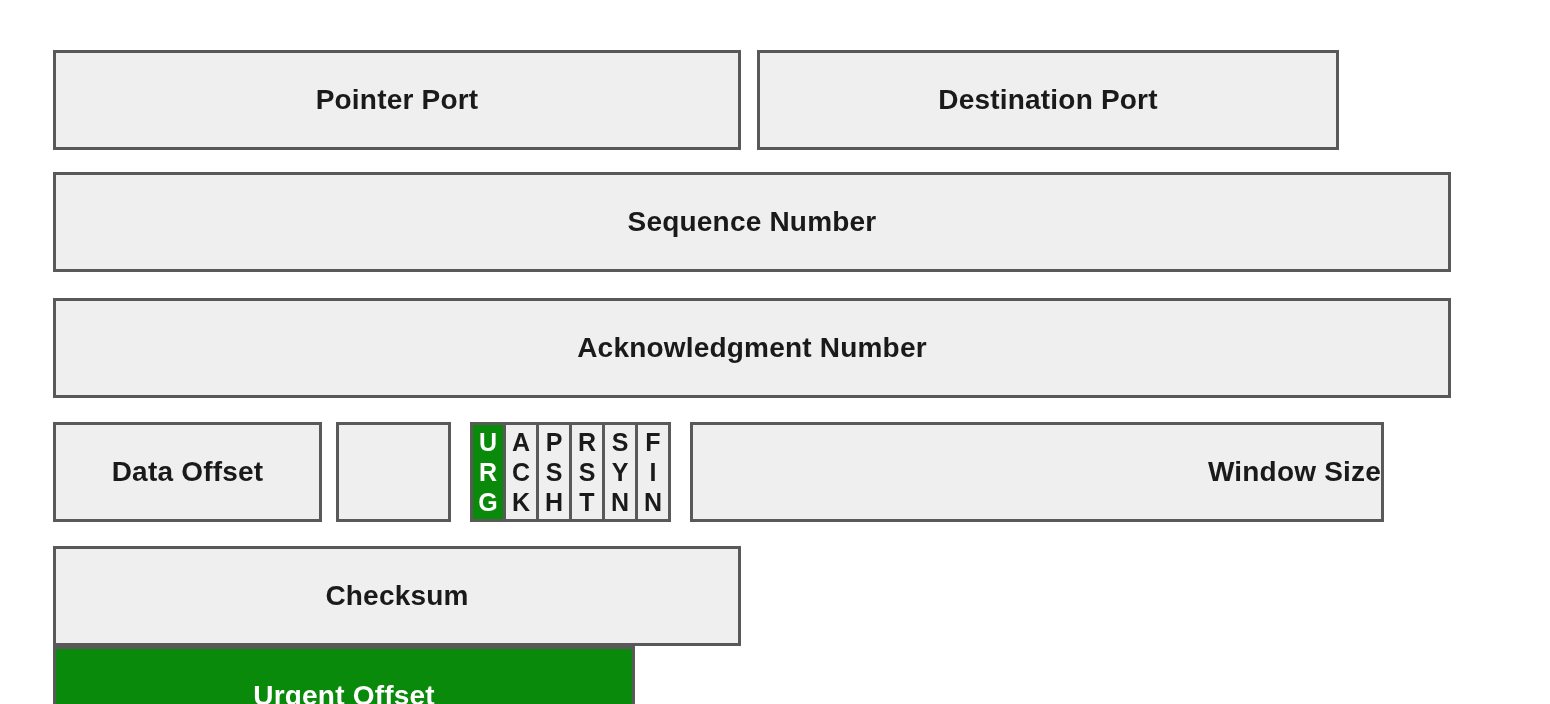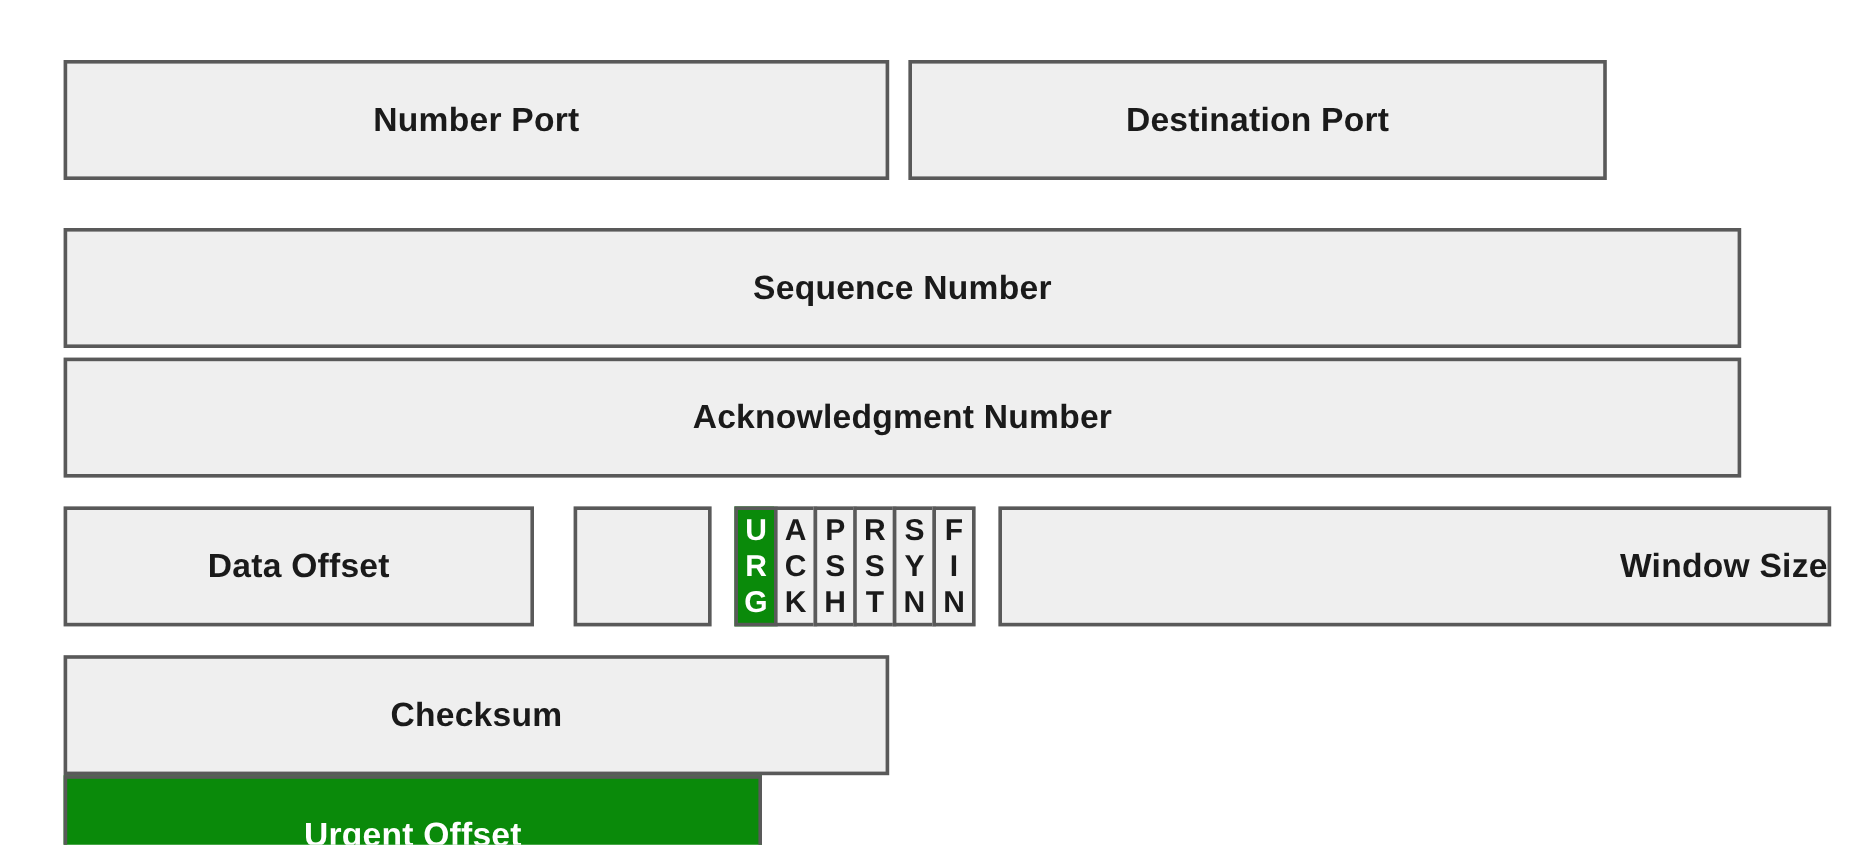--- a/index.html
+++ b/index.html
@@ -15,41 +15,41 @@
     font-family: "Liberation Sans", sans-serif;
     color: var(--label-text, #1a1a1a);
   }
   .row {
     position: absolute;
     left: 53px;
     display: flex;
     align-items: stretch;
   }
   .row-1 { top: 50px;  }
-  .row-2 { top: 190px; }
+  .row-2 { top: 172px; }
   .row-3 { top: 298px; text-align: right; }
   .row-4 { top: 422px; }
   .row-5 { top: 546px; flex-direction: column; }
   .box {
     box-sizing: border-box;
     height: 100px;
     background: var(--box-fill, #efefef);
     border: 3px solid var(--box-border, #595959);
     display: flex;
     align-items: center;
     justify-content: center;
     font-weight: bold;
     font-size: 28px;
     letter-spacing: 0.2px;
     white-space: nowrap;
   }
   .w-half-l  { width: 688px; margin-right: 16px; }
   .w-half-r  { width: 582px; }
   .w-full    { width: 1398px; }
-  .w-dataoff { width: 392px; margin-right: 33px; }
+  .w-dataoff { width: 269px; margin-right: 14px; }
   .w-reserved{ width: 115px; margin-right: 19px; }
   .w-window  { width: 694px; justify-content: flex-end; }
   .flags {
     display: flex;
     margin-right: 19px;
   }
   .flag {
     box-sizing: border-box;
     width: 36px;
     height: 100px;
@@ -69,21 +69,21 @@
     color: var(--highlight-text, #ffffff);
   }
 </style>
 </head>
 <body>
 
 <div class="diagram">
 
   <div class="row row-1">
     <div class="box w-half-l">
-      <span>Number Port</span>
+      <span>Pointer Port</span>
     </div>
     <div class="box w-half-r">
       <span>Destination Port</span>
     </div>
   </div>
 
   <div class="row row-2">
     <div class="box w-full">
       <span>Sequence Number</span>
     </div>

